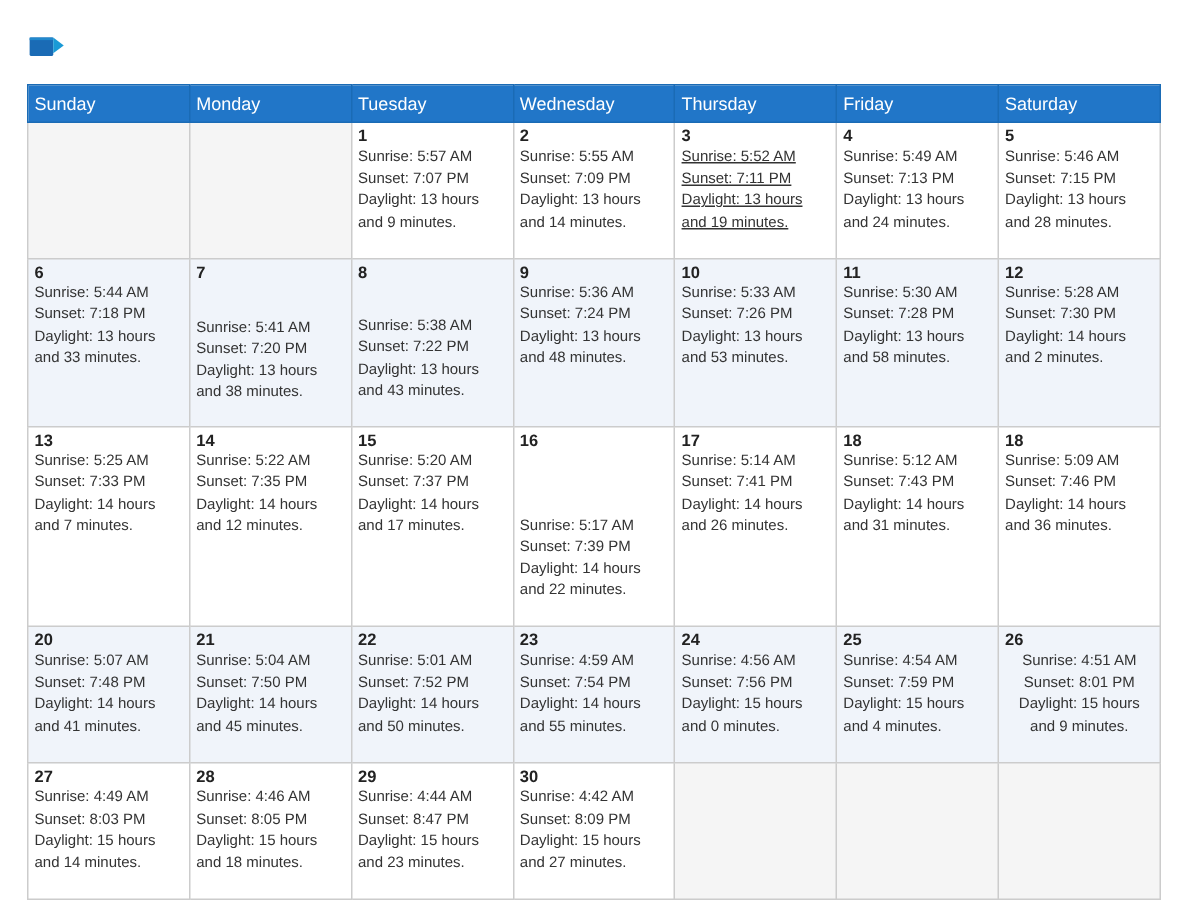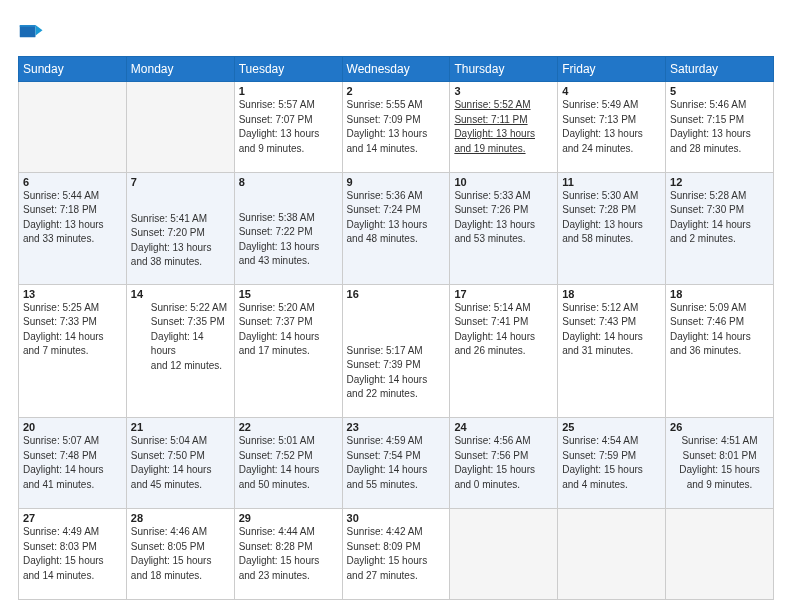--- a/index.html
+++ b/index.html
@@ -233,21 +233,21 @@
         <tr>
           <td>
             <span class="day-num">13</span>
             <div class="day-info" style="white-space: pre-line;">Sunrise: 5:25 AM
 Sunset: 7:33 PM
 Daylight: 14 hours
 and 7 minutes.</div>
           </td>
           <td>
             <span class="day-num">14</span>
-            <div class="day-info" style="white-space: pre-line; margin-left: 20px;">Sunrise: 5:22 AM
+            <div class="day-info" style="white-space: pre-line;">Sunrise: 5:22 AM
 Sunset: 7:35 PM
 Daylight: 14 hours
 and 12 minutes.</div>
           </td>
           <td>
             <span class="day-num">15</span>
             <div class="day-info" style="white-space: pre-line;">Sunrise: 5:20 AM
 Sunset: 7:37 PM
 Daylight: 14 hours
 and 17 minutes.</div>
@@ -343,21 +343,21 @@
           <td>
             <span class="day-num">28</span>
             <div class="day-info" style="white-space: pre-line;">Sunrise: 4:46 AM
 Sunset: 8:05 PM
 Daylight: 15 hours
 and 18 minutes.</div>
           </td>
           <td>
             <span class="day-num">29</span>
             <div class="day-info" style="white-space: pre-line;">Sunrise: 4:44 AM
-Sunset: 8:28 PM
+Sunset: 8:47 PM
 Daylight: 15 hours
 and 23 minutes.</div>
           </td>
           <td>
             <span class="day-num">30</span>
             <div class="day-info" style="white-space: pre-line;">Sunrise: 4:42 AM
 Sunset: 8:09 PM
 Daylight: 15 hours
 and 27 minutes.</div>
           </td>

